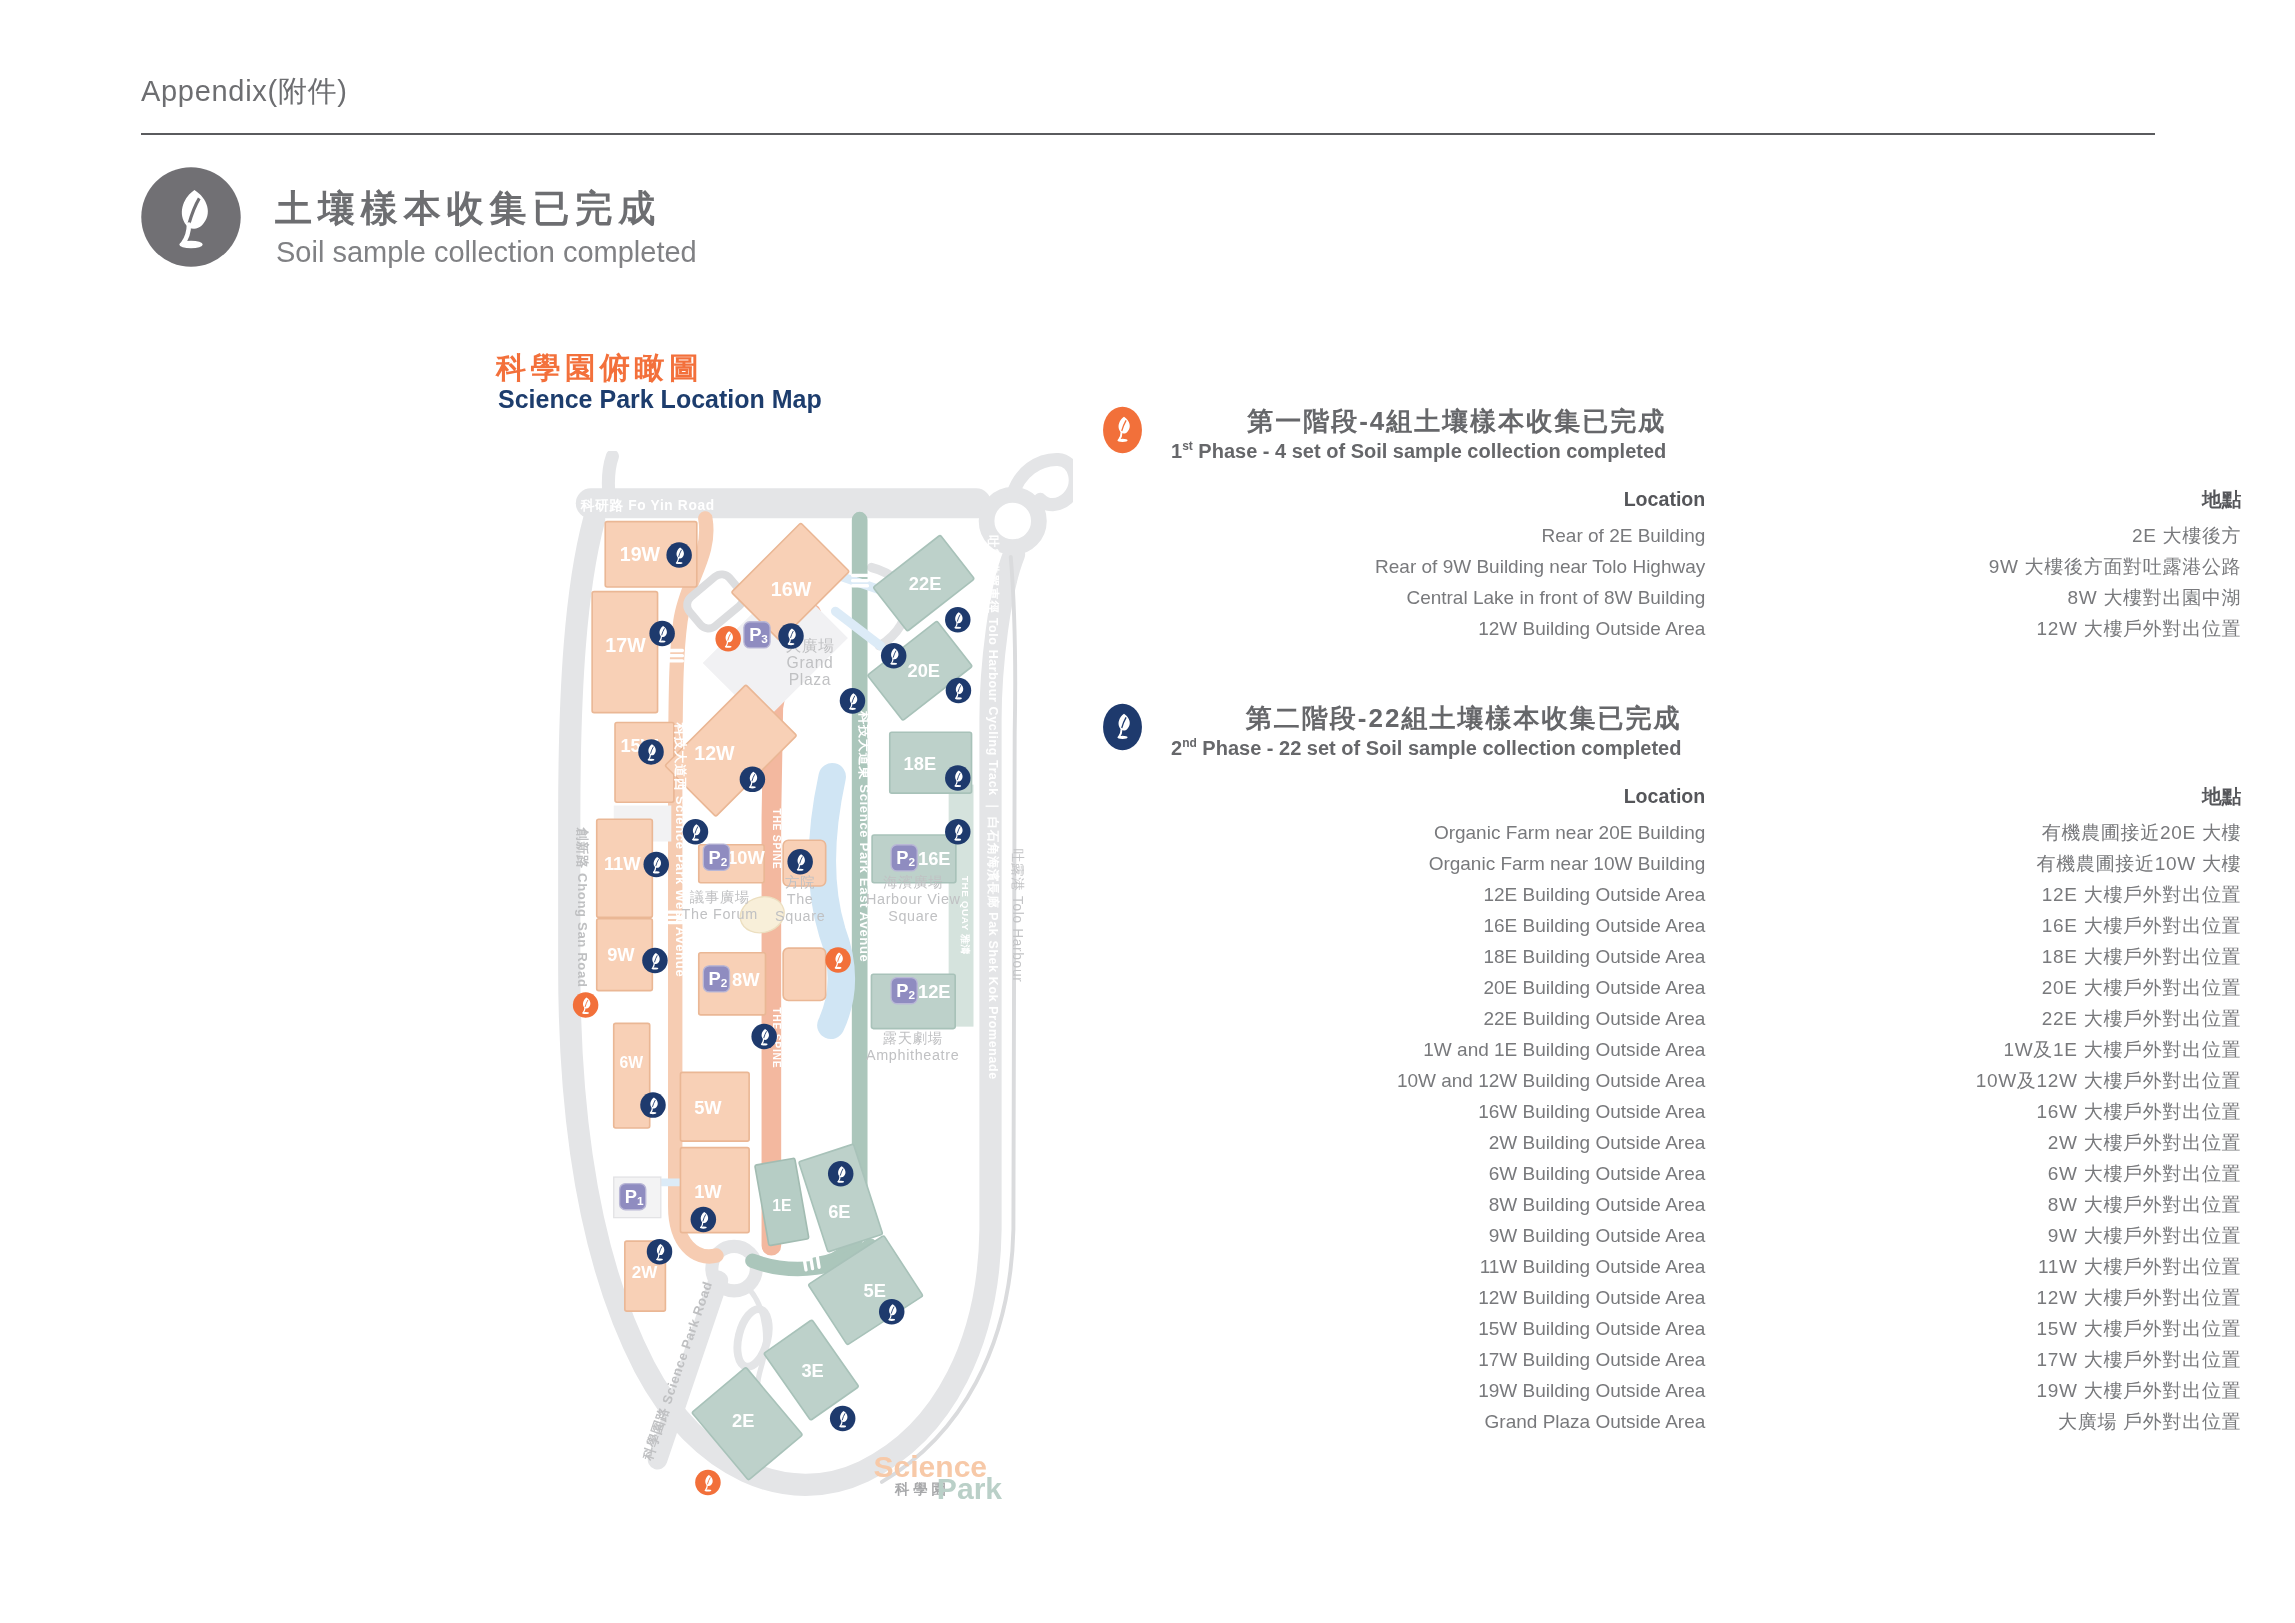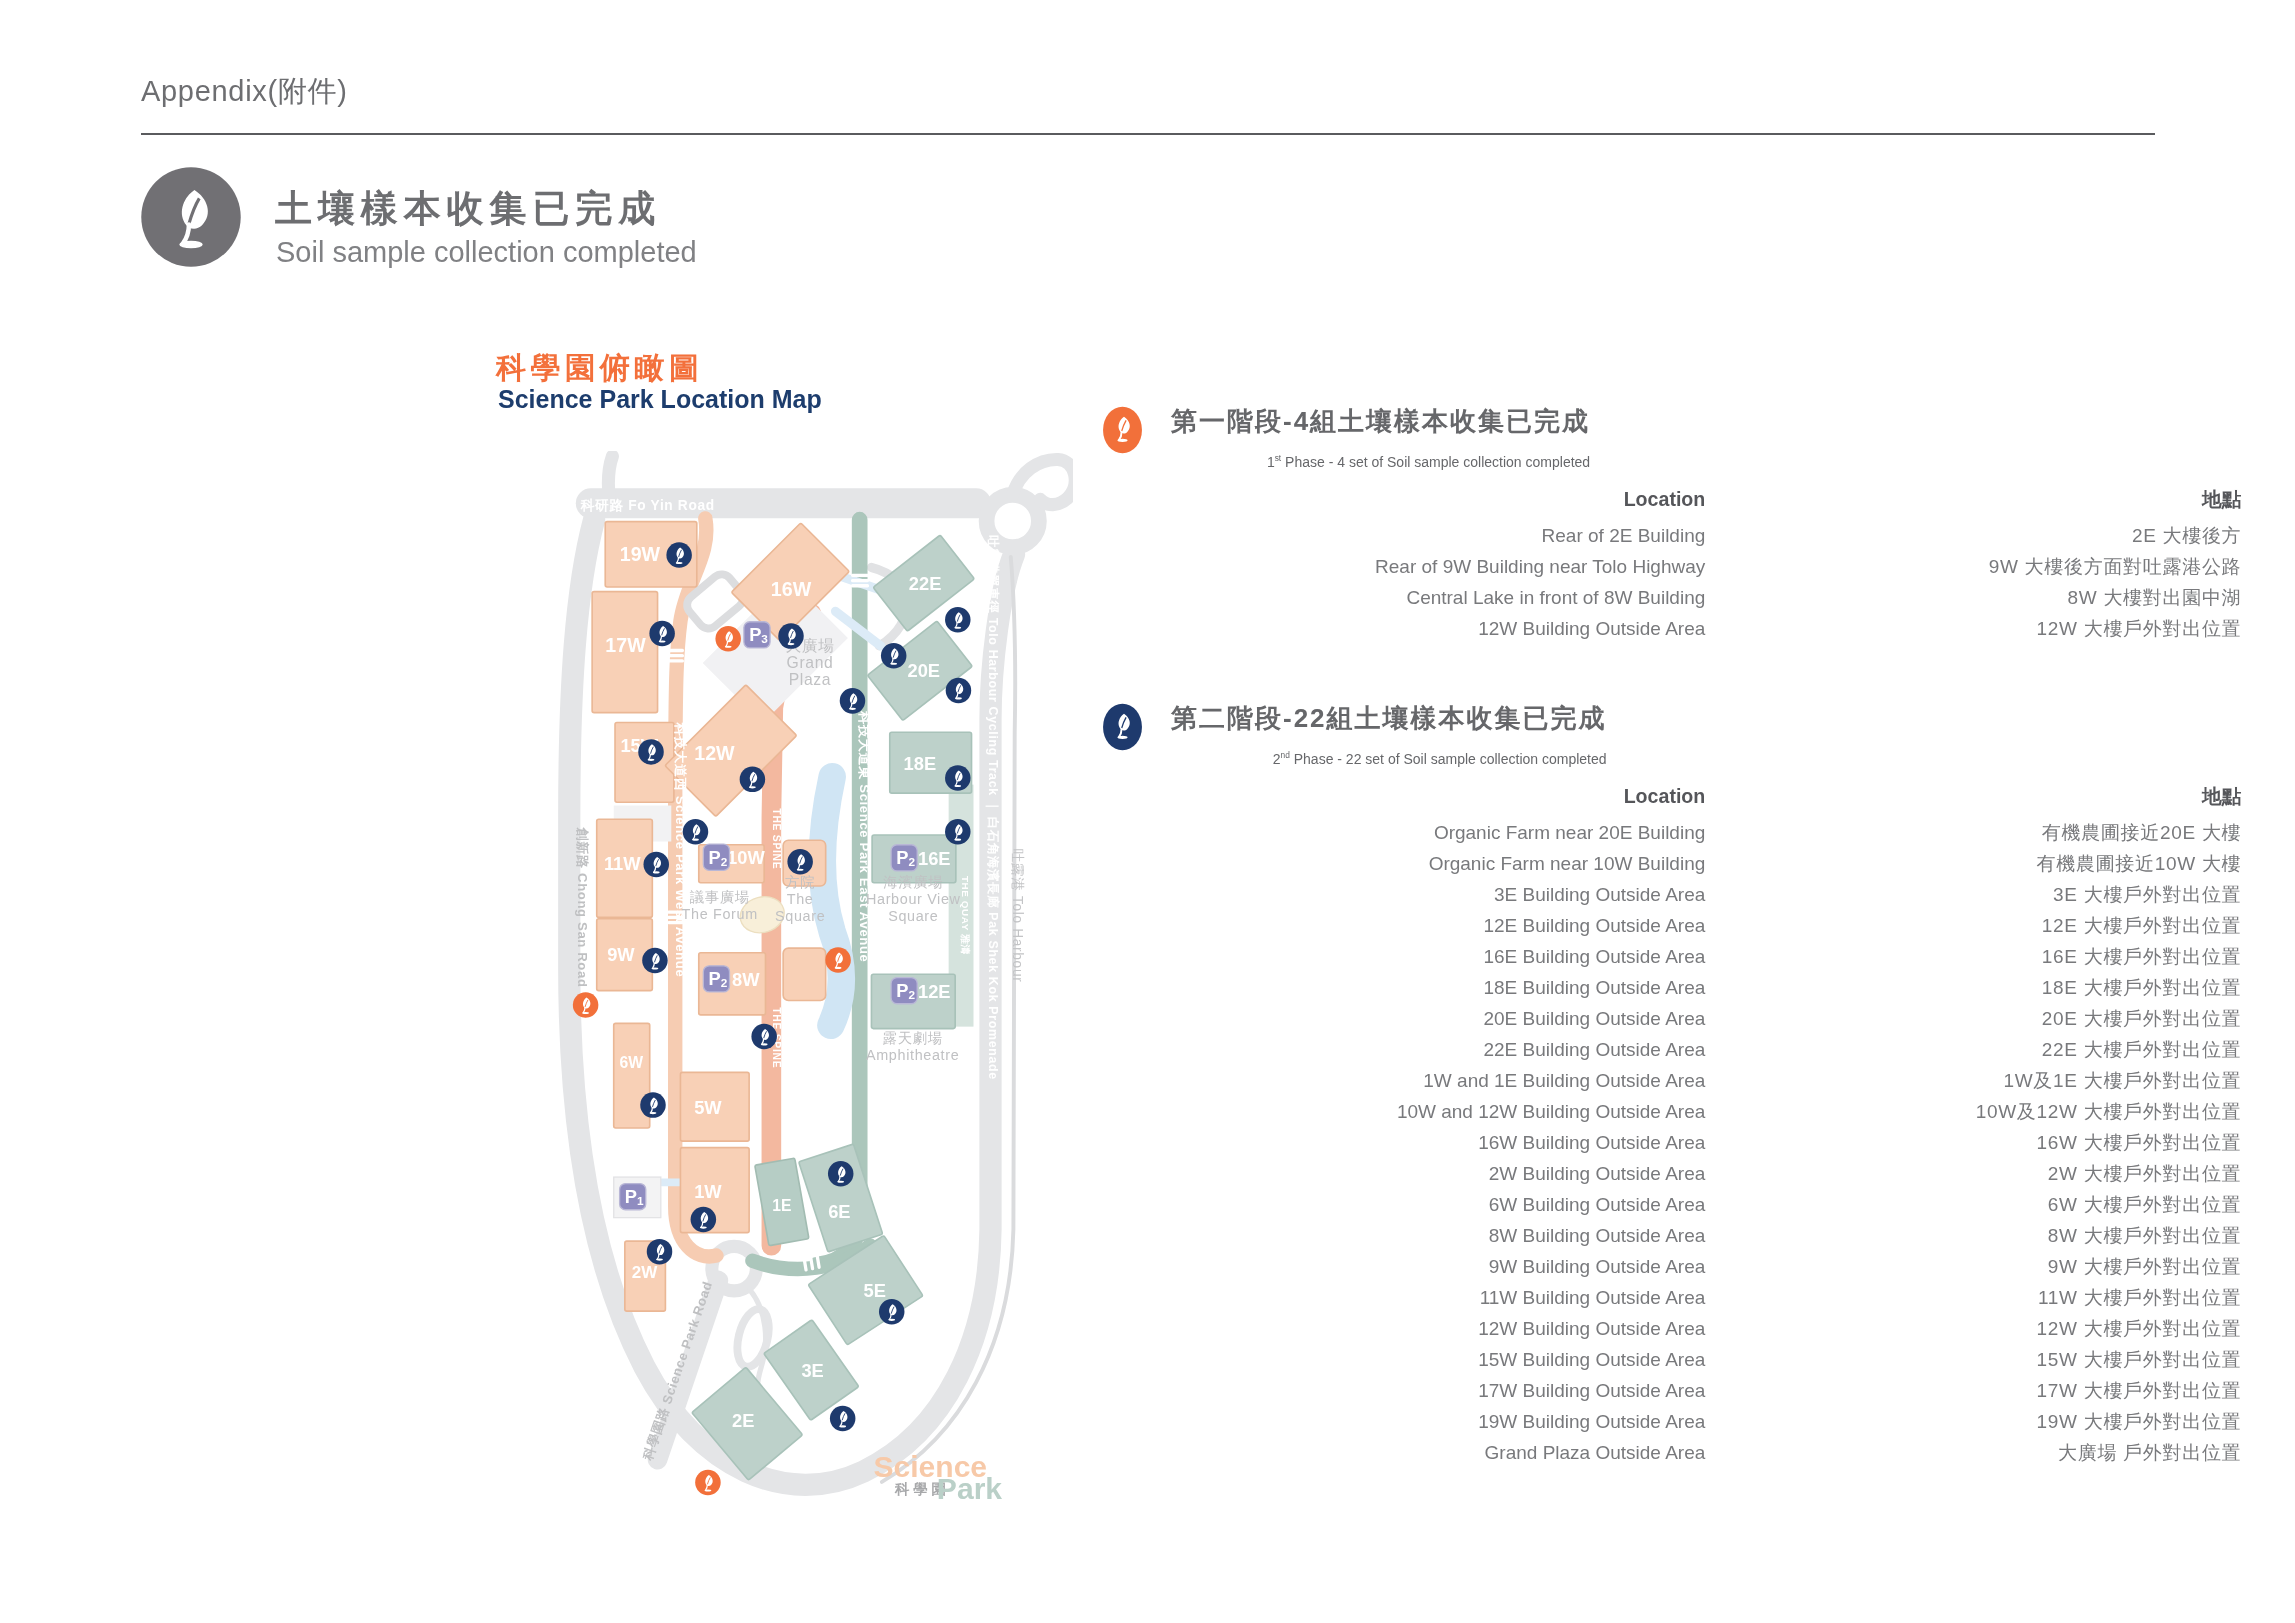--- a/index.html
+++ b/index.html
@@ -16,21 +16,21 @@
   .map-title-zh{position:absolute;left:496px;top:339px;font-size:30px;font-weight:bold;color:#f3703b;letter-spacing:4.6px;margin-top:9px;}
   .map-title-en{position:absolute;left:498px;top:385px;font-size:25px;font-weight:bold;color:#1d3d6d;}
   .map-svg{position:absolute;left:543px;top:451px;width:530px;height:1112px;}
   
   .phase{position:absolute;width:1151px;}
   .phase-1{left:1102px;top:406px;height:281px;text-align:right;}
   .phase-2{left:1102px;top:703px;height:824px;text-align:right;}
   .phase-icon{position:absolute;left:0;top:0;width:41px;height:48px;}
   .phase-titles{position:absolute;left:69px;top:0;}
   .phase-title-zh{font-size:26px;font-weight:bold;color:#66676a;letter-spacing:2px;line-height:31px;}
-  .phase-title-en{font-size:14px;font-weight:normal;color:#66676a;margin-top:16px;}
+  .phase-title-en{font-size:20px;font-weight:bold;color:#66676a;margin-top:2px;}
   .phase-title-en sup{font-size:0.6em;}
   .phase-table{position:absolute;left:1.3px;top:78px;width:1138px;}
   .thead{display:grid;grid-template-columns:602px auto;font-size:19.6px;font-weight:bold;color:#55565a;height:30px;align-items:center;}
   .trows{margin-top:6.5px;}
   .trow{display:grid;grid-template-columns:602px auto;height:31px;align-items:center;font-size:19px;color:#78797c;}
   .cell-zh{letter-spacing:0.7px;}
   
   .pin-navy{--pin-bg:#1e3a6d;}
   .pin-orange{--pin-bg:#f2703a;}
   .icon-gray{--pin-bg:#717074;}
@@ -413,24 +413,20 @@
       <div class="trows" id="rows-phase-1">
           <div class="trow">
             <span class="cell-en">Organic Farm near 20E Building</span>
             <span class="cell-zh">有機農圃接近20E 大樓</span>
           </div>
           <div class="trow">
             <span class="cell-en">Organic Farm near 10W Building</span>
             <span class="cell-zh">有機農圃接近10W 大樓</span>
           </div>
           <div class="trow">
-            <span class="cell-en">3E Building Outside Area</span>
-            <span class="cell-zh">3E 大樓戶外對出位置</span>
-          </div>
-          <div class="trow">
             <span class="cell-en">12E Building Outside Area</span>
             <span class="cell-zh">12E 大樓戶外對出位置</span>
           </div>
           <div class="trow">
             <span class="cell-en">16E Building Outside Area</span>
             <span class="cell-zh">16E 大樓戶外對出位置</span>
           </div>
           <div class="trow">
             <span class="cell-en">18E Building Outside Area</span>
             <span class="cell-zh">18E 大樓戶外對出位置</span>

